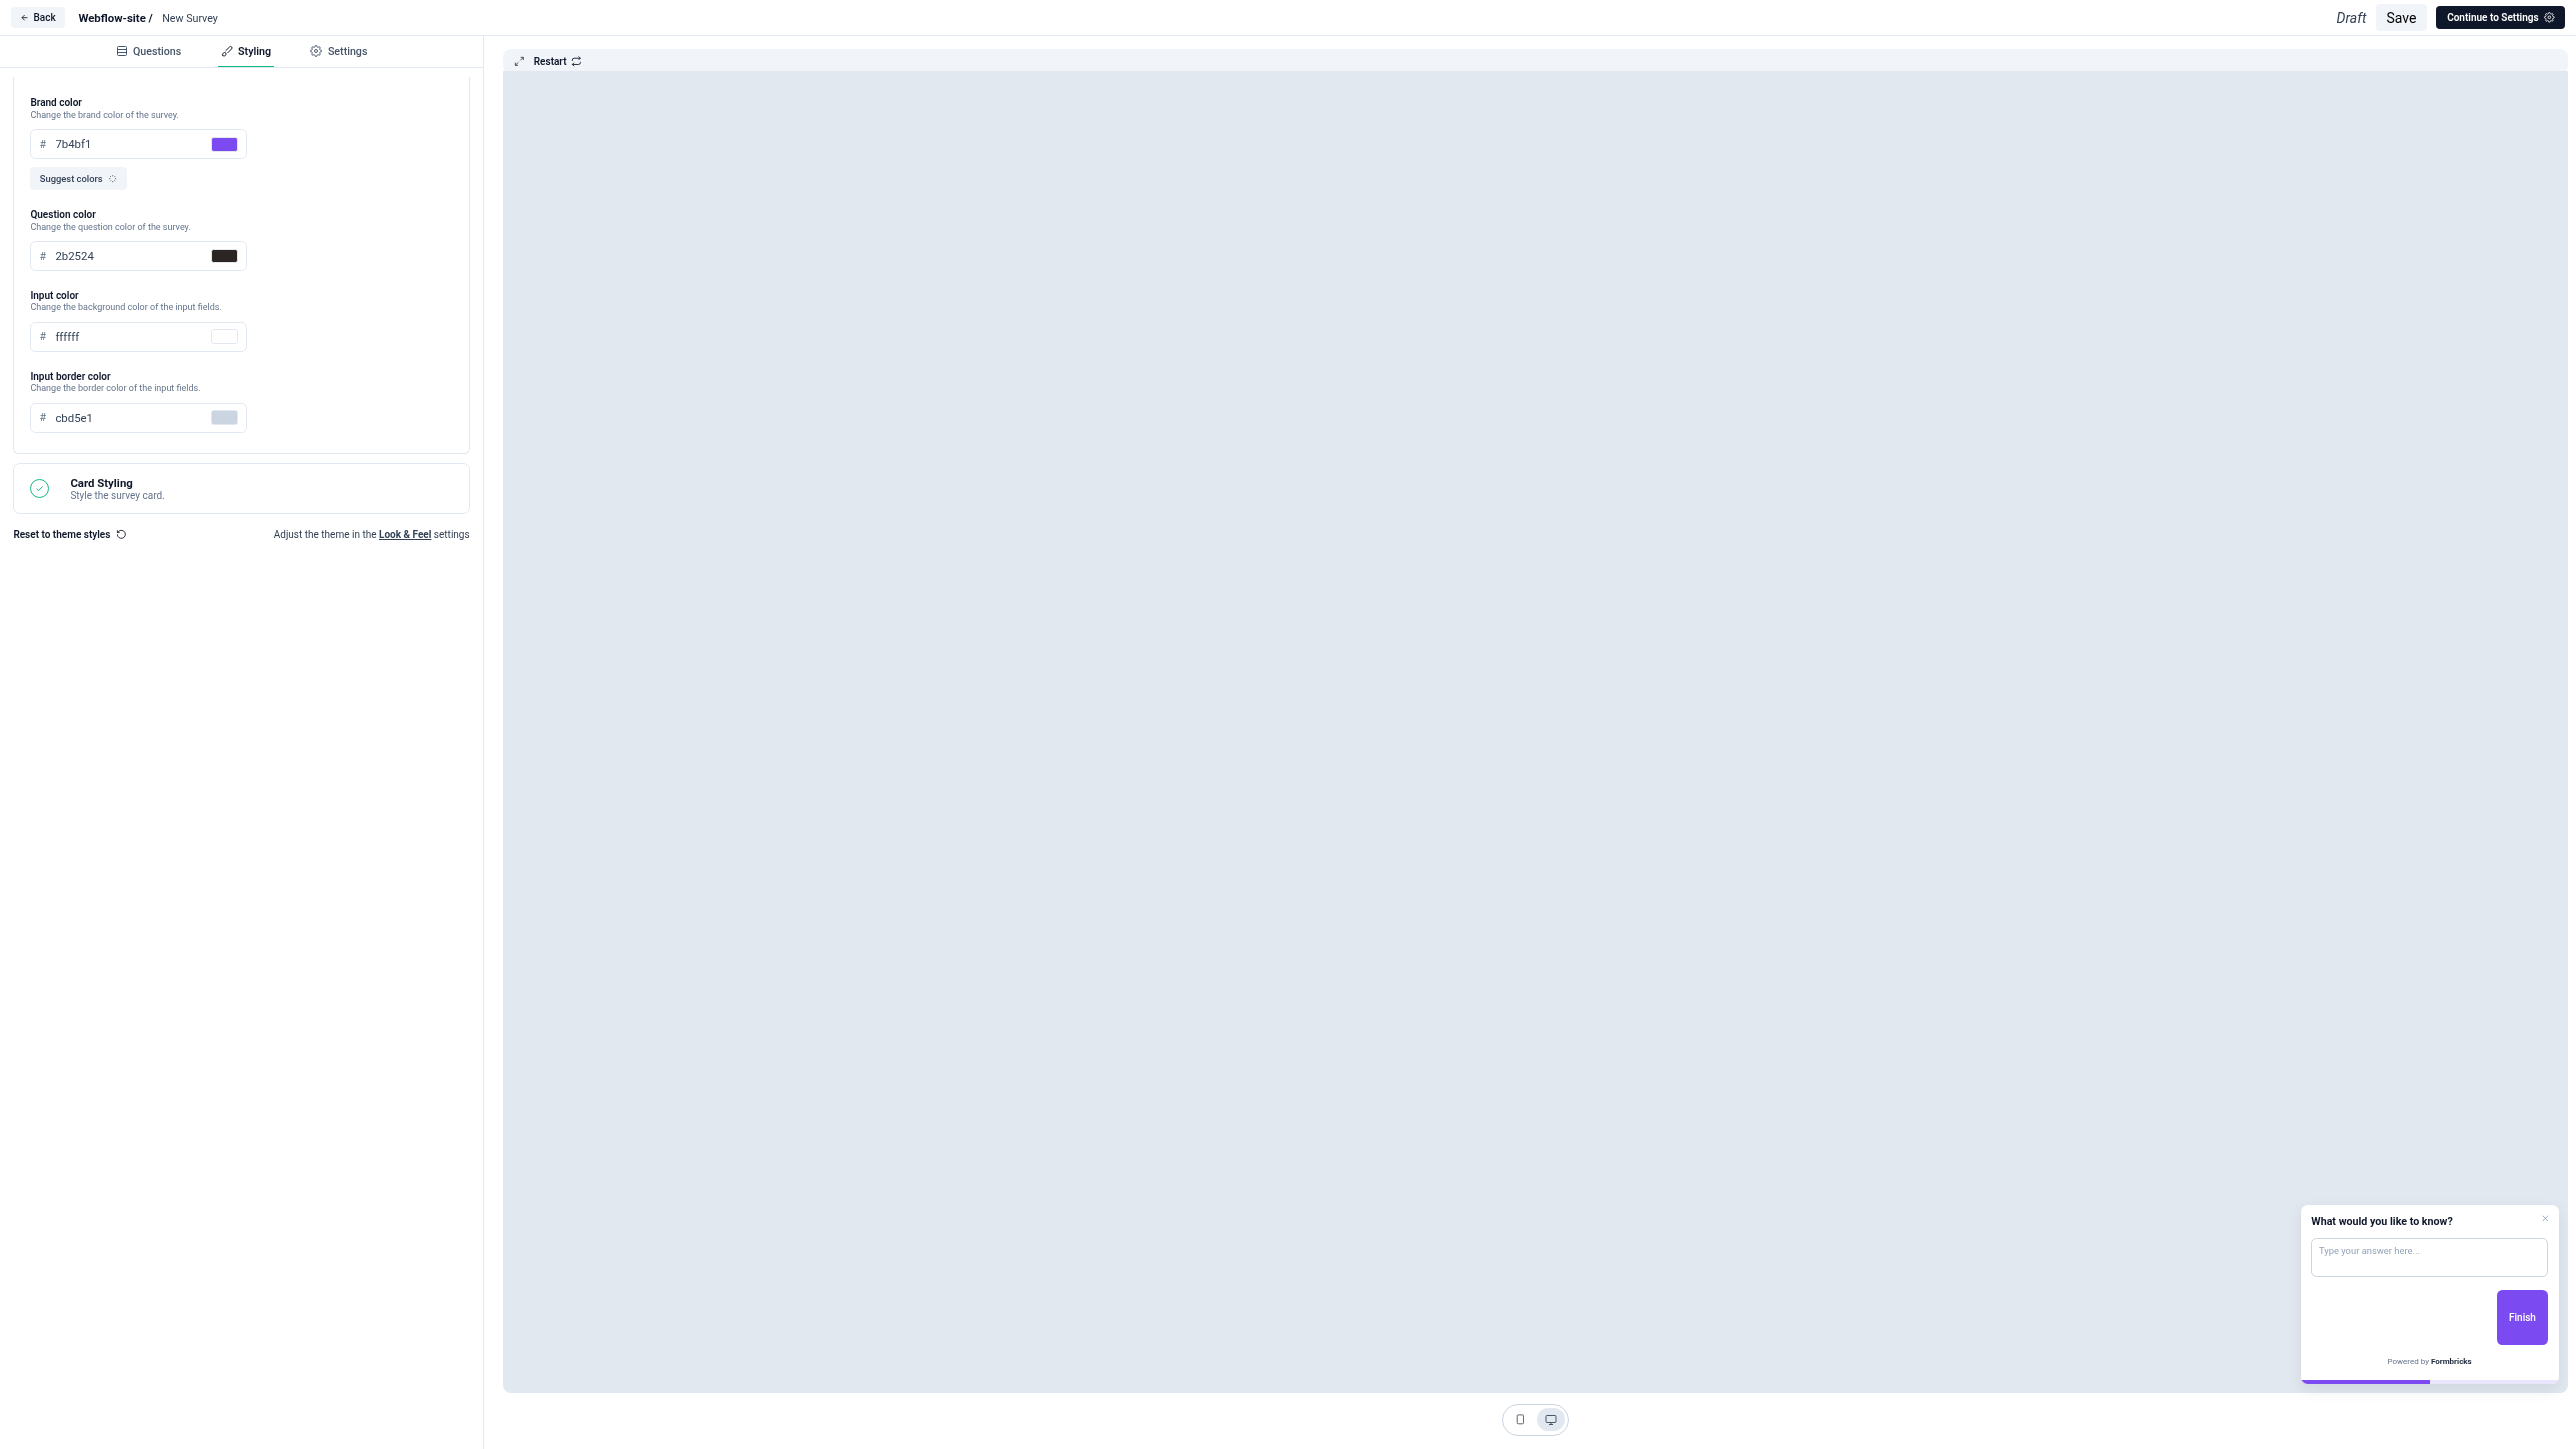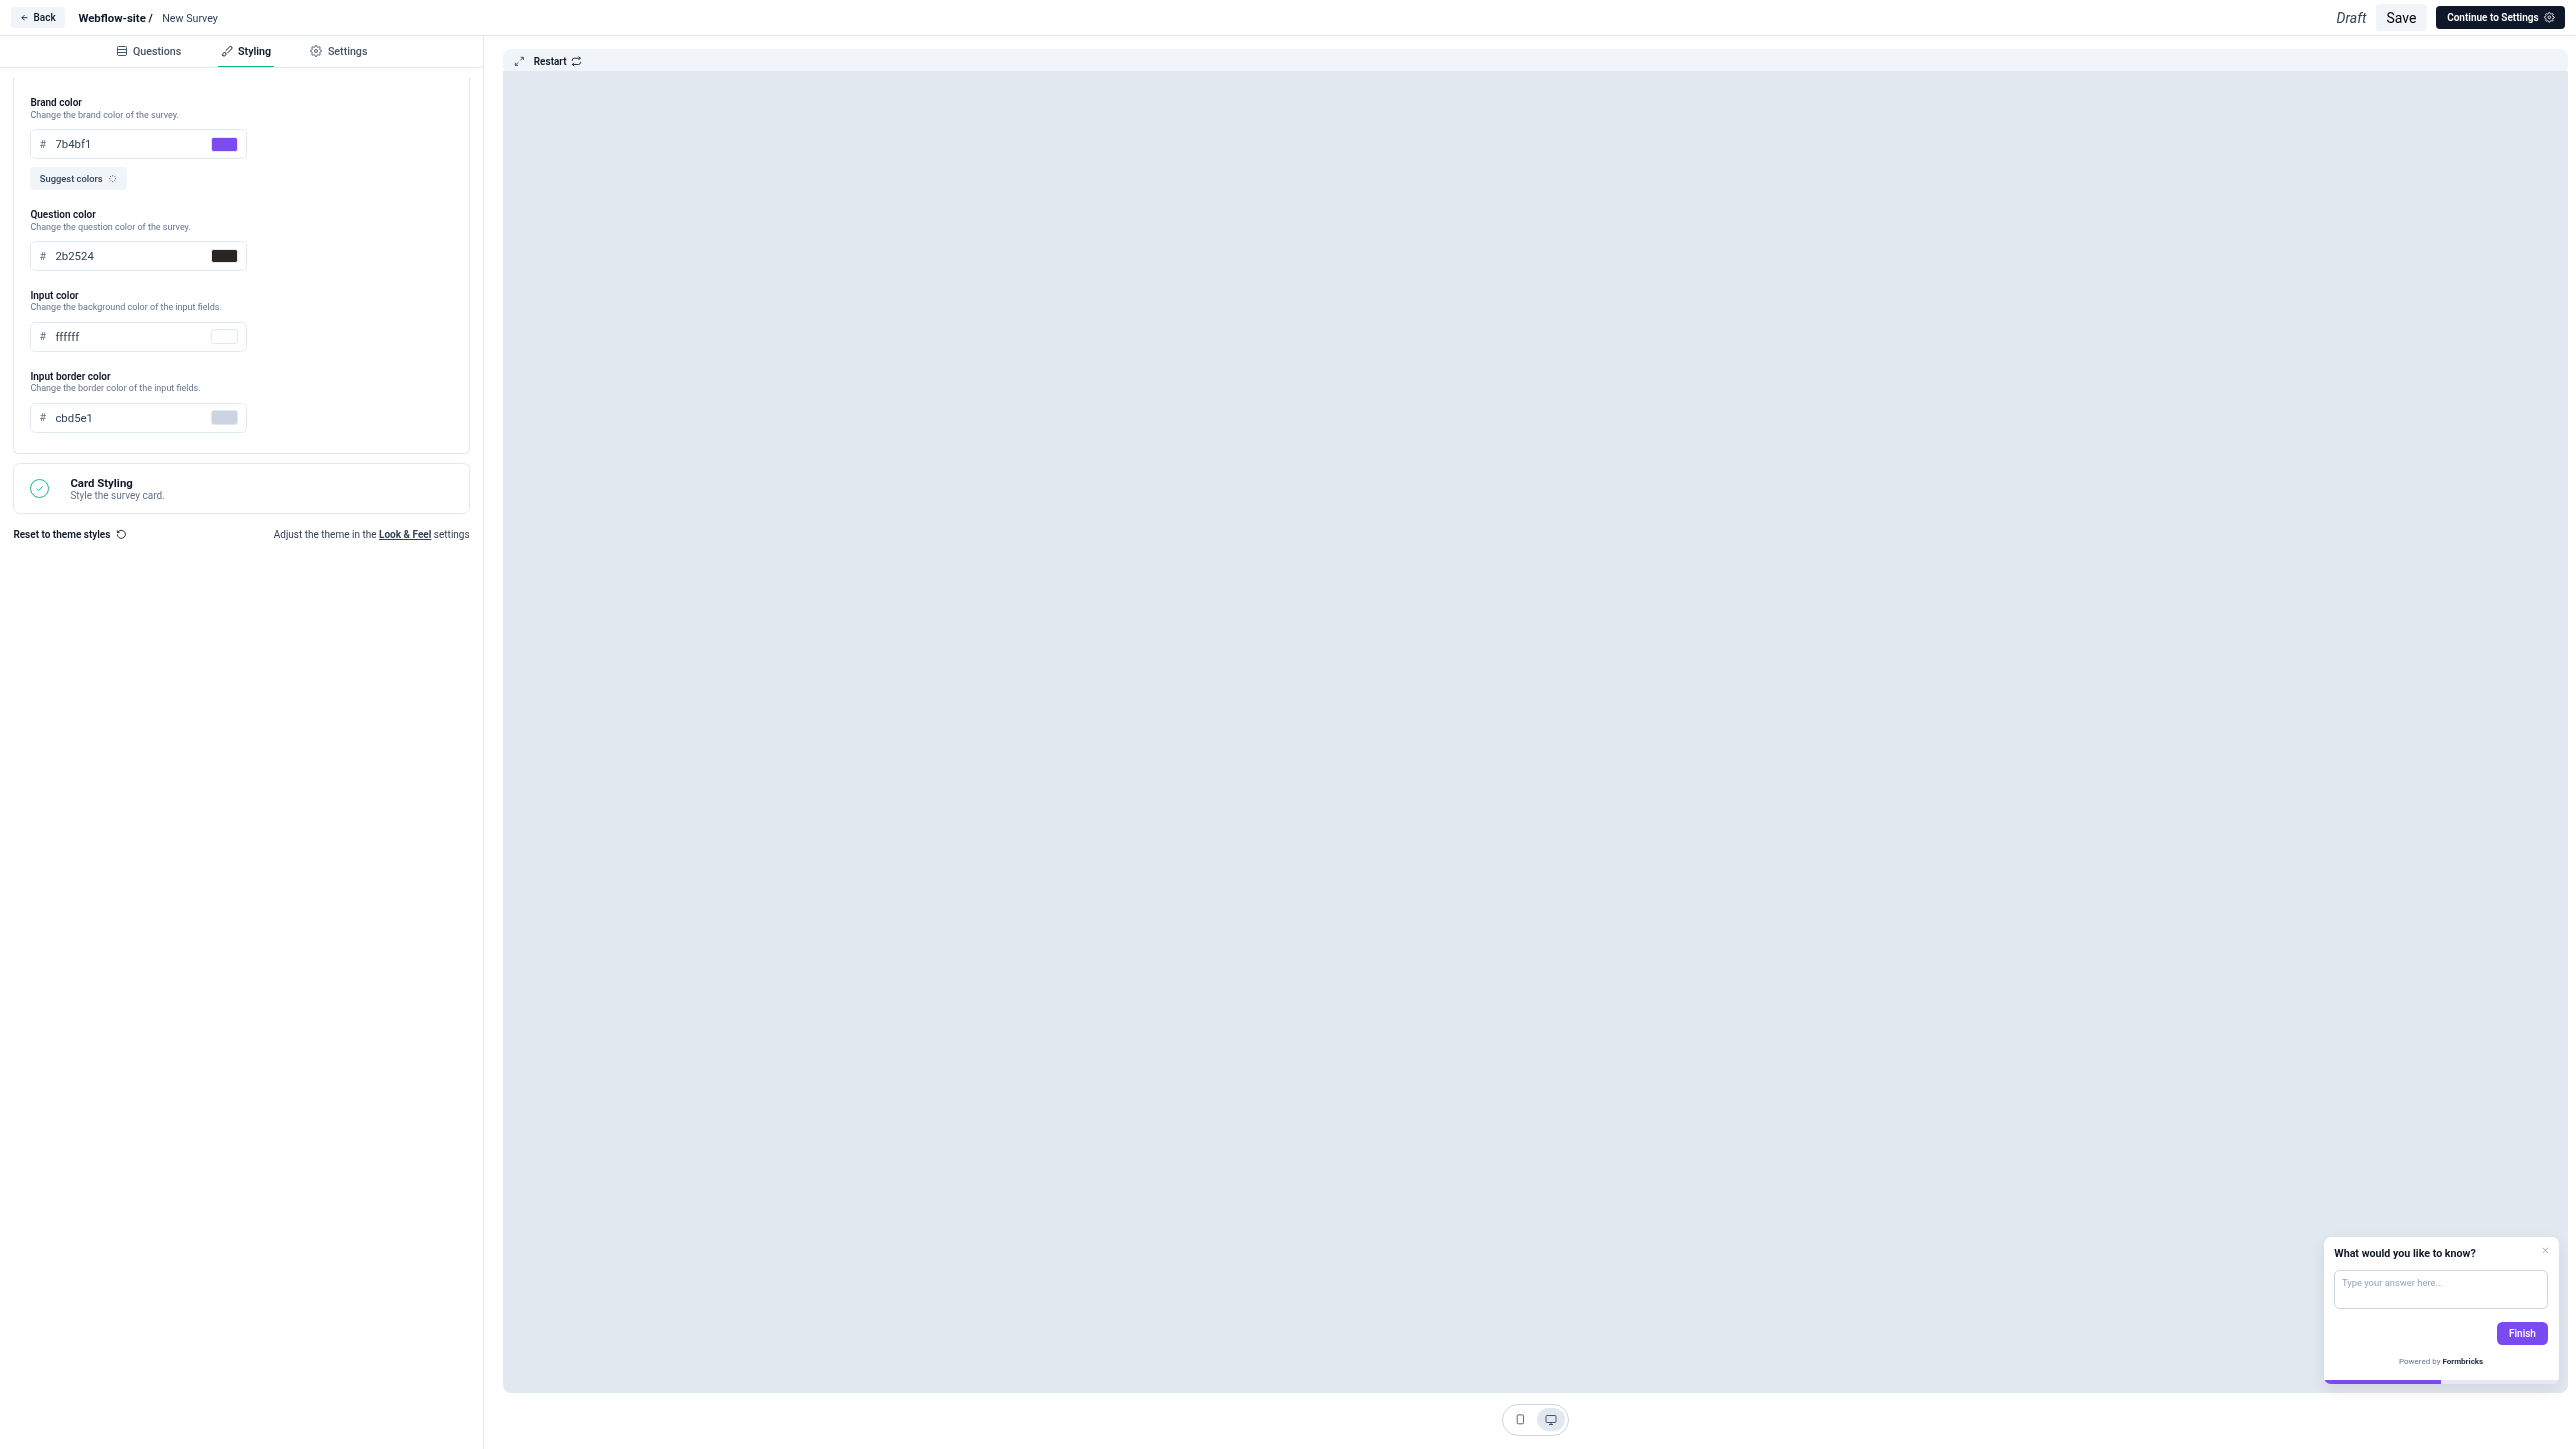--- a/index.html
+++ b/index.html
@@ -342,21 +342,21 @@
       background: #e2e8f0;
       border-radius: 0 0 8px 8px;
       position: relative;
       margin-top: -2.7px;
     }
 
     .survey-widget {
       position: absolute;
       right: 9.4px;
       bottom: 9.4px;
-      width: 235px;
+      width: 258px;
       background: #ffffff;
       border-radius: 6.7px;
       box-shadow: 0 5.4px 16px rgba(0,0,0,0.08);
       overflow: hidden;
     }
 
     .survey-inner {
       padding: 10.7px 10.7px 6.7px 10.7px;
       position: relative;
     }
@@ -393,21 +393,21 @@
       display: flex;
       justify-content: flex-end;
       margin-top: 10.7px;
       margin-bottom: 12px;
     }
 
     .finish-button {
       background: #7b4bf1;
       color: #ffffff;
       border: none;
-      padding: 6px 12px;
+      padding: 22px 12px;
       border-radius: 5.4px;
       font-size: 10px;
       font-weight: 500;
       cursor: pointer;
     }
 
     .powered-by {
       text-align: center;
       font-size: 8px;
       color: #64748b;

